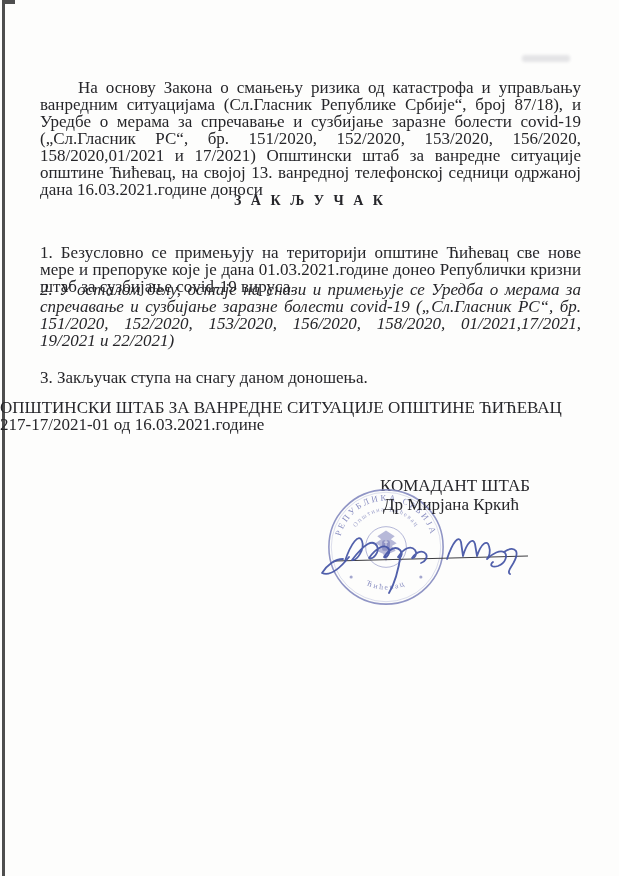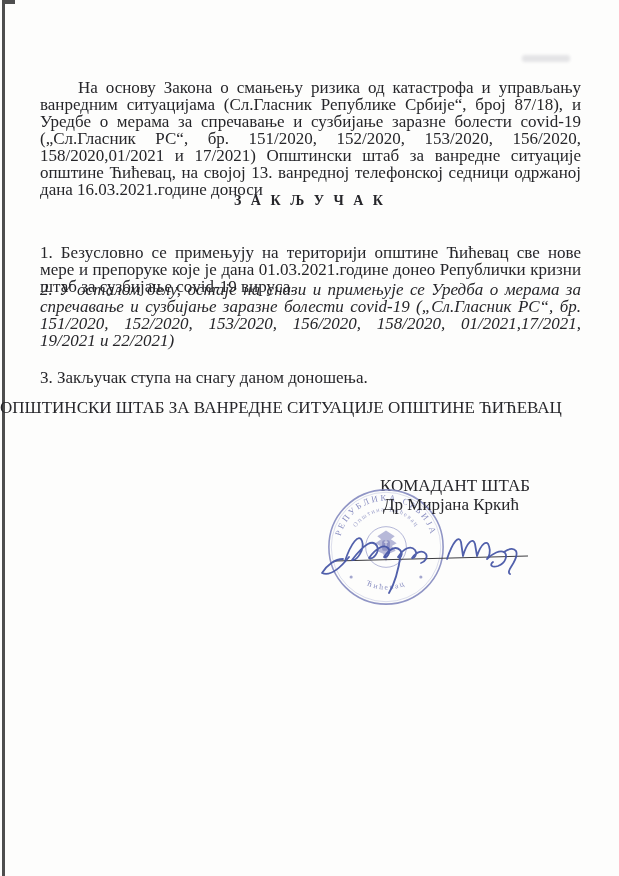--- a/index.html
+++ b/index.html
@@ -103,20 +103,21 @@
   <h1 class="text-block doc-title">З А К Љ У Ч А К</h1>
 
   <p class="text-block justified item-1">1. Безусловно се примењују на територији општине Ћићевац све нове мере и препоруке које је дана 01.03.2021.године донео Републички кризни штаб за сузбијање covid-19 вируса.</p>
 
   <p class="text-block justified item-2">2. У осталом делу, остаје на снази и примењује се Уредба о мерама за спречавање и сузбијање заразне болести covid-19 („Сл.Гласник РС“, бр. 151/2020, 152/2020, 153/2020, 156/2020, 158/2020, 01/2021,17/2021, 19/2021 и 22/2021)</p>
 
   <p class="text-block justified item-3">3. Закључак ступа на снагу даном доношења.</p>
 
   <div class="text-block issuer">
     <div>ОПШТИНСКИ ШТАБ ЗА ВАНРЕДНЕ СИТУАЦИЈЕ ОПШТИНЕ ЋИЋЕВАЦ</div>
+    <div>217-17/2021-01 од 16.03.2021.године</div>
   </div>
 
   <div class="text-block commander-title">КОМАДАНТ ШТАБ</div>
 
   <div class="text-block commander-name">Др Мирјана Кркић</div>
 
   <div class="stamp-wrap">
     <svg width="136" height="122" viewBox="0 0 140 126">
       <defs>
         <path id="arcTop" d="M 22,63 A 48,48 0 0 1 118,63"></path>

